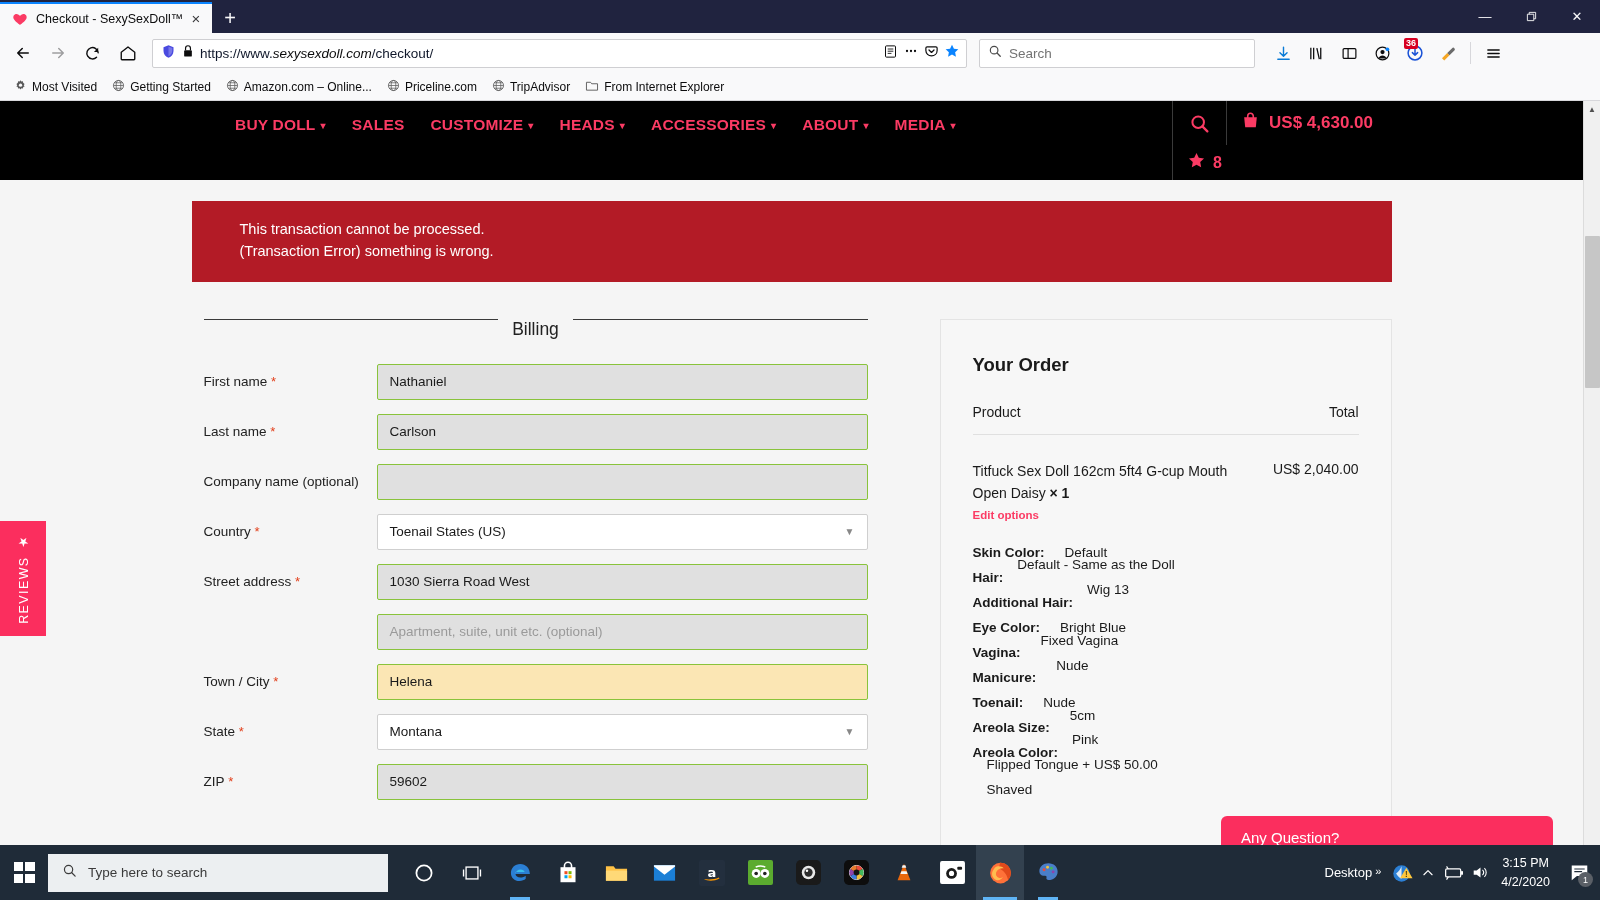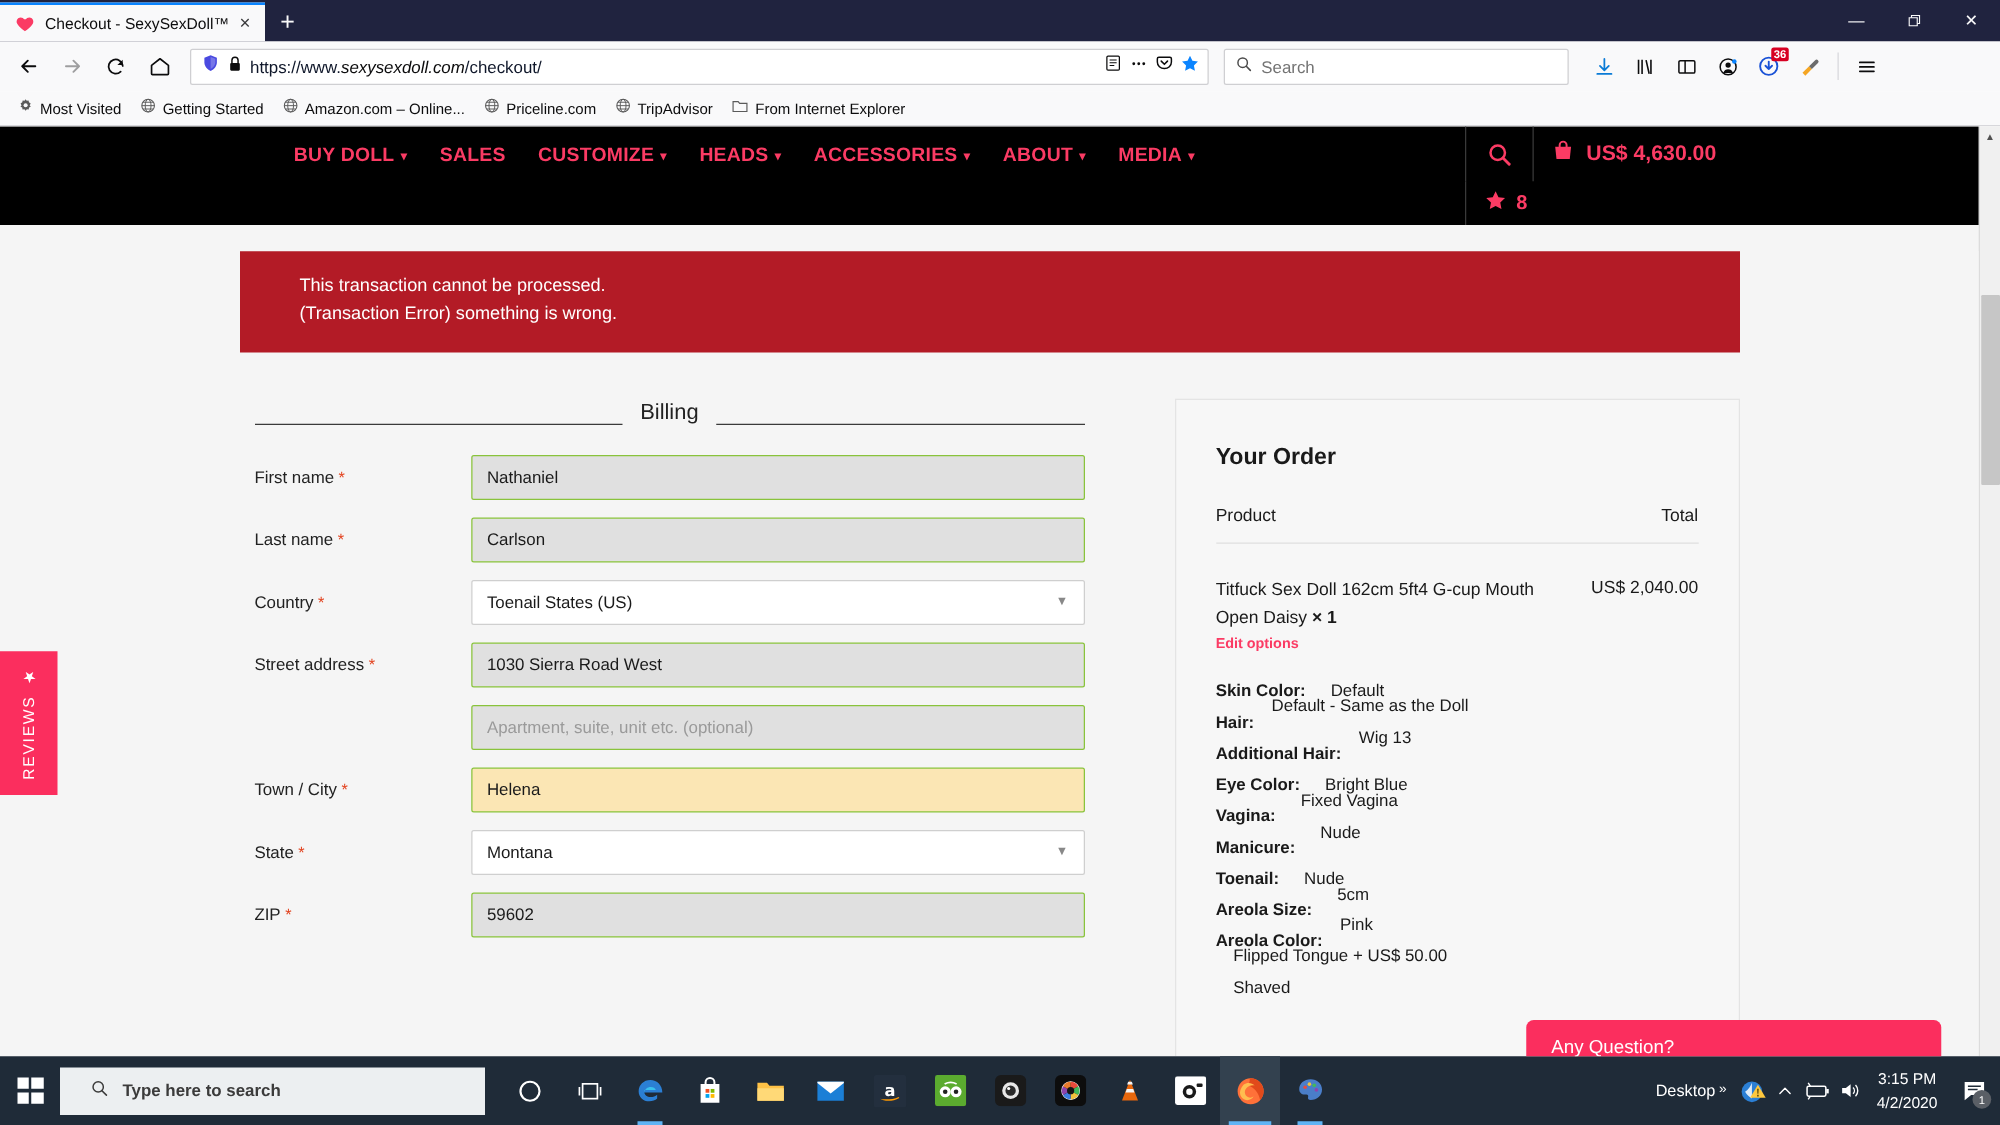--- a/index.html
+++ b/index.html
@@ -66,21 +66,21 @@
     border-radius: 2px; display: flex; align-items: center; padding: 0 8px;
     gap: 7px; margin-left: 4px;
   }
   .searchbar .ph { font-size: 13.5px; color: #737373; }
   .toolbar-right { display: flex; align-items: center; gap: 1px; margin-left: 10px; }
   .tbtn {
     width: 32px; height: 32px; display: flex; align-items: center;
     justify-content: center; position: relative; border-radius: 3px;
   }
   .badge-red {
-    position: absolute; top: 1px; right: 0px; background: #d70022; color: #fff;
+    position: absolute; top: 1px; right: 13px; background: #d70022; color: #fff;
     font-size: 9px; font-weight: bold; border-radius: 2px; padding: 0px 2px;
     line-height: 11px; min-width: 14px; text-align: center;
   }
   .tb-sep { width: 1px; height: 22px; background: #d7d7db; margin: 0 5px; }
 
   .bookmarks {
     height: 28px; background: #f9f9fa; display: flex; align-items: center;
     padding: 0 8px; gap: 3px; flex: 0 0 28px; border-bottom: 1px solid #d7d7db;
   }
   .bm { display: flex; align-items: center; gap: 5px; padding: 3px 6px; border-radius: 3px; }
@@ -134,21 +134,21 @@
   .error-banner {
     background: #b31b26; color: #ffffff; margin: 21px 0 0 0; padding: 17px 0 19px 48px;
     font-size: 14.5px; line-height: 1.55;
   }
 
   .cols { display: flex; gap: 0px; padding-top: 37px; }
   .col-left { width: 718px; padding-right: 30px; }
   .col-right { width: 482px; padding-left: 30px; }
 
   .section-title {
-    display: flex; align-items: flex-end; gap: 14px; margin-bottom: 24px;
+    display: flex; align-items: flex-start; gap: 14px; margin-bottom: 24px;
     padding: 0 12px;
   }
   .section-title .line { flex: 1; height: 1px; background: #3a3a3a; }
   .section-title .txt { font-size: 17.5px; color: #222; }
 
   .form-row { display: flex; align-items: center; margin-bottom: 14px; padding: 0 12px; }
   .form-label {
     width: 173px; font-size: 13.5px; color: #222; flex: 0 0 173px;
     padding-right: 10px;
   }
@@ -229,21 +229,21 @@
     position: relative;
   }
   .start {
     width: 48px; height: 55px; display: flex; align-items: center; justify-content: center;
   }
   .win-logo { width: 21px; height: 21px; display: grid;
     grid-template-columns: 1fr 1fr; grid-template-rows: 1fr 1fr; gap: 2.2px; }
   .win-logo i { background: #ffffff; display: block; }
   .tb-search {
     width: 340px; height: 38px; background: #eceff1; display: flex; align-items: center;
-    gap: 11px; padding: 0 24px; margin-left: 0px; font-weight: bold;
+    gap: 11px; padding: 0 14px; margin-left: 0px;
   }
   .tb-search .ph { font-size: 13.5px; color: #3b3b3b; }
   .tb-apps { display: flex; align-items: center; gap: 0px; margin-left: 12px; }
   .tb-app {
     width: 48px; height: 55px; display: flex; align-items: center; justify-content: center;
     position: relative;
   }
   .tb-app.active { background: #33414f; }
   .tb-app.active::after {
     content: ''; position: absolute; bottom: 0; left: 7px; right: 7px; height: 3px;
@@ -573,20 +573,24 @@
               <div class="form-row">
                 <div class="form-label"><span>First name</span><span class="req">&nbsp;*</span></div>
                 <div class="field">Nathaniel</div>
               </div>
 
               <div class="form-row">
                 <div class="form-label"><span>Last name</span><span class="req">&nbsp;*</span></div>
                 <div class="field">Carlson</div>
               </div>
 
+              <div class="form-row">
+                <div class="form-label">Company name (optional)</div>
+                <div class="field"></div>
+              </div>
 
               <div class="form-row">
                 <div class="form-label"><span>Country</span><span class="req">&nbsp;*</span></div>
                 <div class="field select">
                   <span>Toenail States (US)</span>
                   <span class="arrow">▼</span>
                 </div>
               </div>
 
               <div class="form-row">

